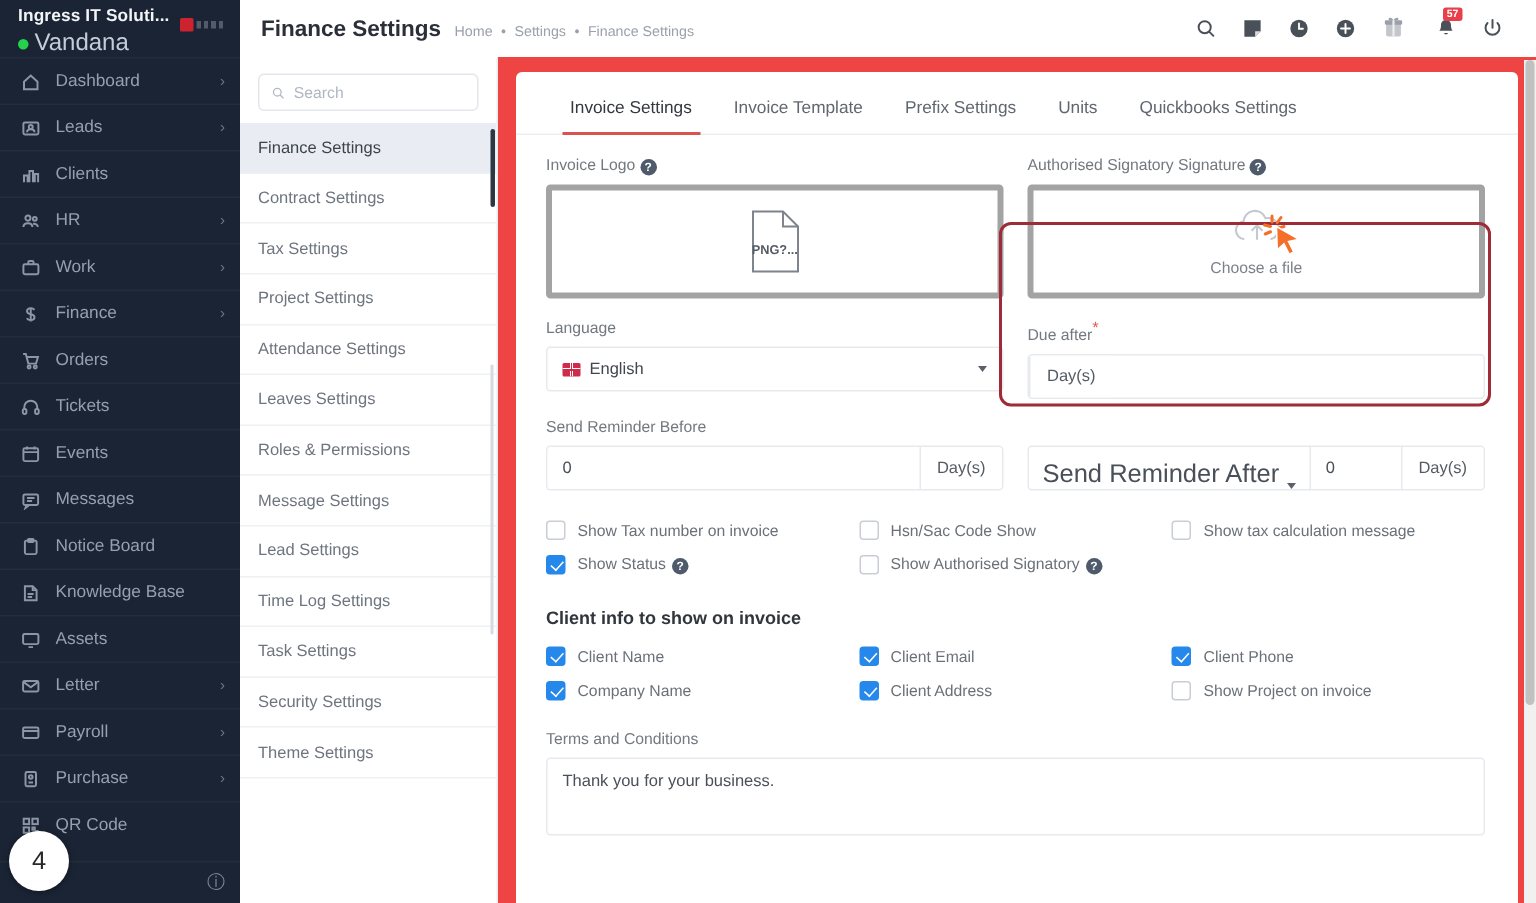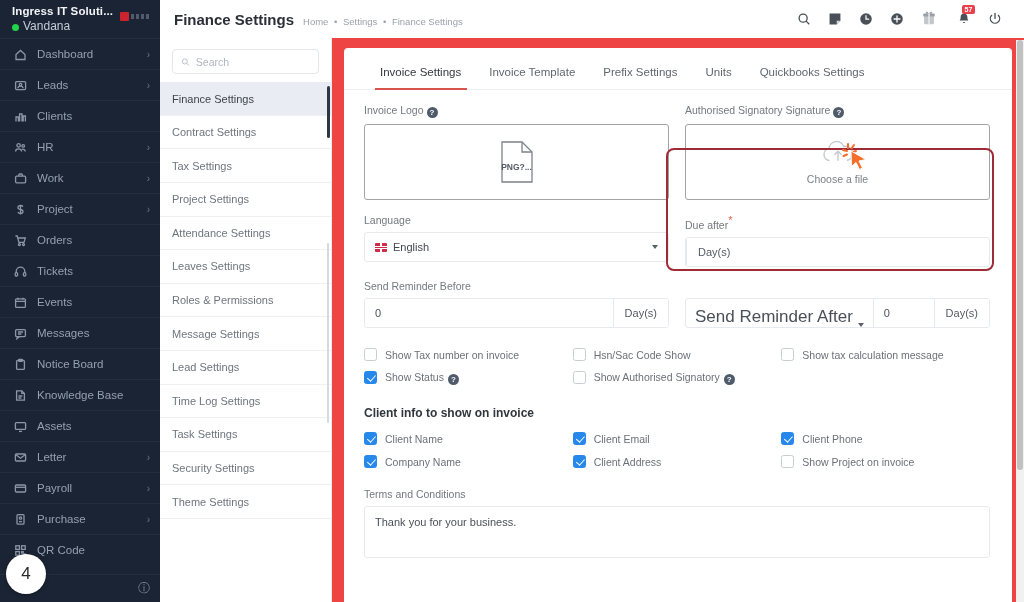--- a/index.html
+++ b/index.html
@@ -24,21 +24,21 @@
     height: 38px; padding: 5px 10px 0 12px;
     display: flex; align-items: flex-start; justify-content: space-between;
   }
   .sb-brand { line-height: 1.15; }
   .sb-company {
     color: #f2f4f7; font-size: 11.5px; font-weight: bold;
     letter-spacing: .1px; white-space: nowrap;
   }
   .sb-user { display: flex; align-items: center; gap: 4px; margin-top: 2px; }
   .sb-dot { width: 7px; height: 7px; border-radius: 50%; background: #24d14b; display: inline-block; }
-  .sb-username { color: #c3ccd8; font-size: 12px; }
+  .sb-username { color: #c3ccd8; font-size: 16px; }
   .sb-logo { width: 30px; height: 9px; margin-top: 7px; position: relative; opacity: .9; }
   .sb-logo .sq { position: absolute; left: 0; top: 0; width: 9px; height: 9px; background: #e0232e; border-radius: 1px; }
   .sb-logo .bars { position: absolute; left: 11px; top: 2px; width: 19px; height: 5px;
      background: repeating-linear-gradient(90deg,#5a6070 0 3px, transparent 3px 5px); }
 
   .sb-nav { height: 564px; overflow: hidden; }
   .sb-item {
     height: 31px; display: flex; align-items: center;
     padding: 0 10px 0 13px; gap: 10px;
     border-top: 1px solid #232d3e;
@@ -142,21 +142,21 @@
 
   .fl { font-size: 10.5px; color: #73797f; margin-bottom: 6px; display: block; }
   .fl .q {
     display: inline-flex; align-items: center; justify-content: center;
     width: 11px; height: 11px; border-radius: 50%; background: #4f5b6b; color: #fff;
     font-size: 8px; margin-left: 3px; vertical-align: -1px; font-weight: bold;
   }
   .req { color: #e05b5b; font-size: 11px; vertical-align: super; }
 
   .dropzone {
-    border: 1px solid #a3a3a3; border-radius: 3px; height: 76px;
+    border: 4px solid #a3a3a3; border-radius: 3px; height: 76px;
     display: flex; flex-direction: column; align-items: center; justify-content: center; gap: 4px;
     background: #fff;
   }
   .png-file { width: 34px; height: 42px; position: relative; }
   .png-file svg { width: 34px; height: 42px; }
   .png-txt { position: absolute; left: 0; right: 0; top: 21px; text-align: center; font-size: 8.5px; color: #555b63; font-weight: bold; }
   .cloud-ico svg { width: 36px; height: 26px; stroke: #c4c9d0; fill: none; stroke-width: 1.4; }
   .choose-file { font-size: 10.5px; color: #7b818a; }
 
   .highlight-box {
@@ -310,21 +310,21 @@
           </span>
           <span class="sb-label">Work</span>
           <span class="sb-chev">›</span>
         </div>
         <div class="sb-item">
           <span class="sb-ico">
             <svg viewBox="0 0 13 13">
               <path d="M6.5 1.8v9.6M9 3.6c-.6-.8-1.6-1.1-2.6-1.1-1.3 0-2.4.7-2.4 1.9S4.8 6.2 6.5 6.5 9 7.3 9 8.5s-1.1 1.9-2.5 1.9c-1.1 0-2.1-.4-2.6-1.2"></path>
             </svg>
           </span>
-          <span class="sb-label">Project</span>
+          <span class="sb-label">Finance</span>
           <span class="sb-chev">›</span>
         </div>
         <div class="sb-item">
           <span class="sb-ico">
             <svg viewBox="0 0 13 13">
               <path d="M1.4 2h1.8l1.7 6.4h5.1l1.3-4.4H4"></path>
               <circle cx="5.4" cy="10.6" r="1"></circle>
               <circle cx="9.5" cy="10.6" r="1"></circle>
             </svg>
           </span>

